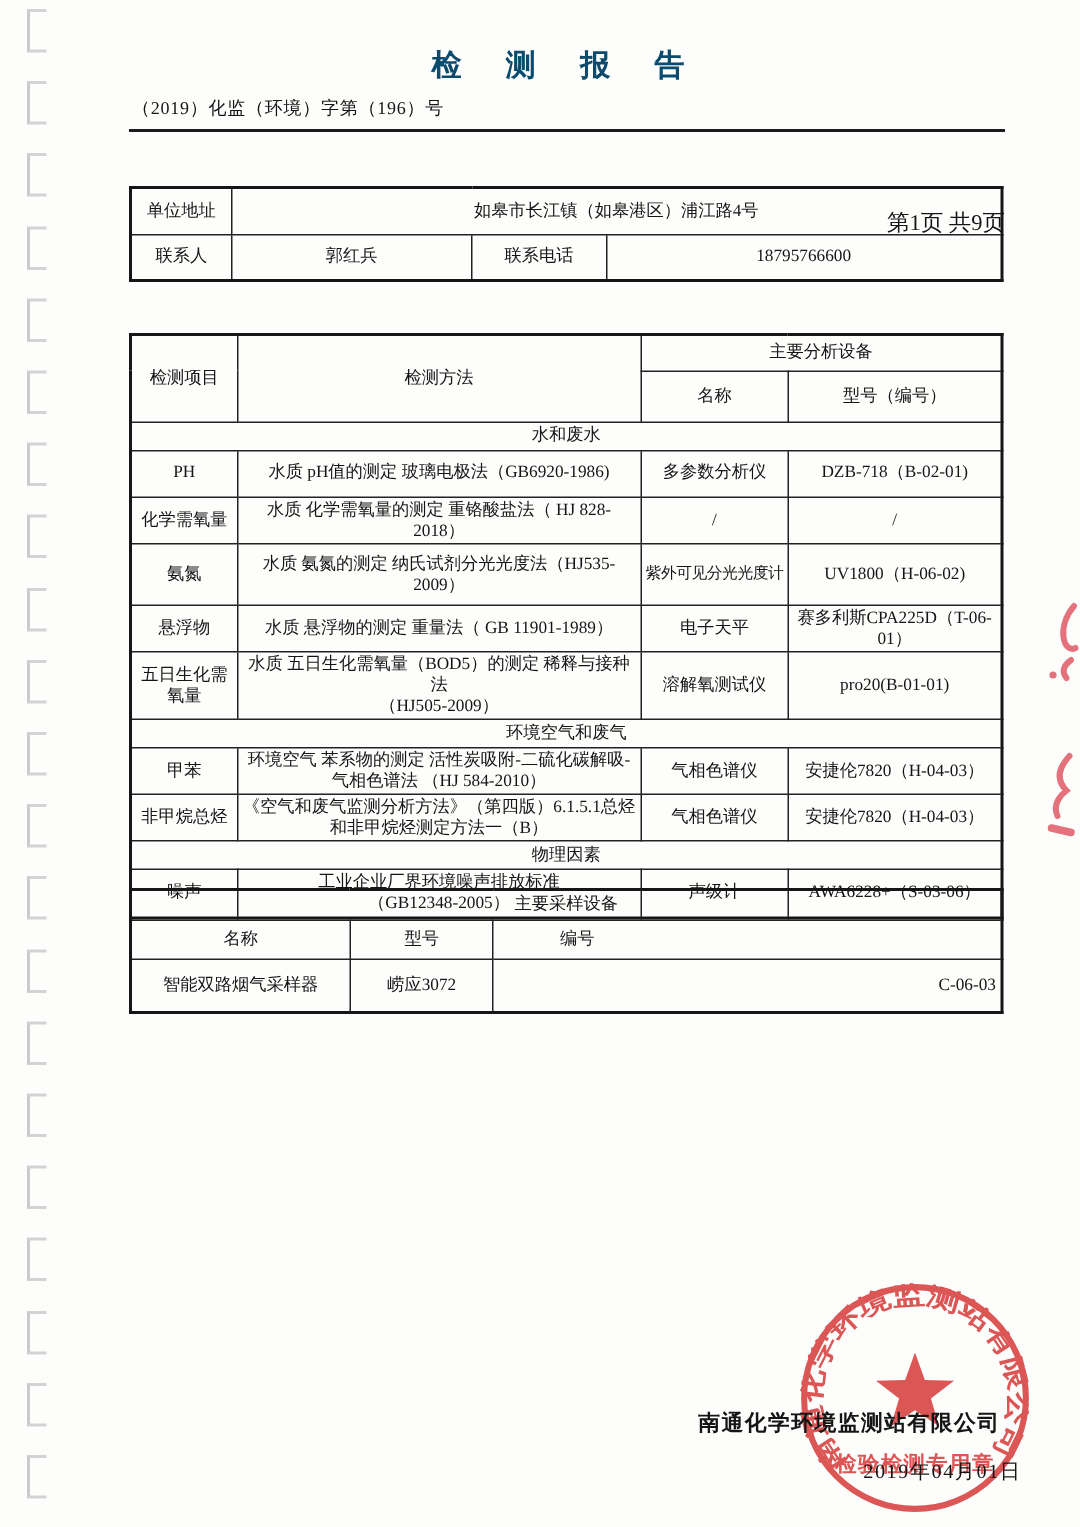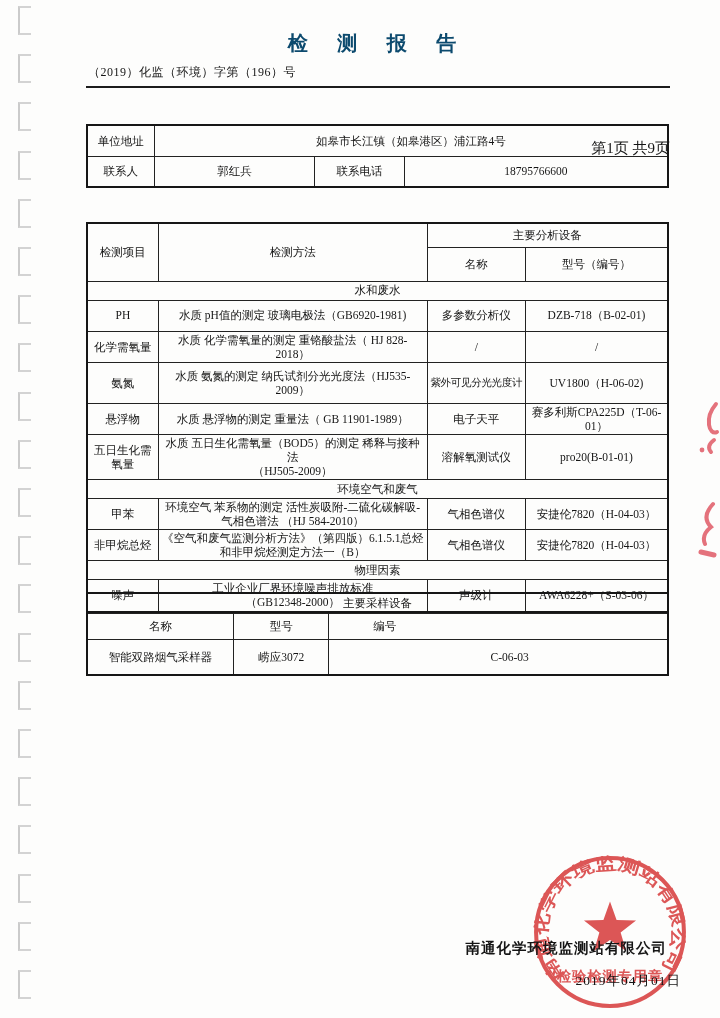--- a/index.html
+++ b/index.html
@@ -36,21 +36,21 @@
   .t2 .sec{ height:19px; }
   .t2 .sec td{ font-size:11.5px; }
   .t2 tr.data{ height:31px;margin-left:26px; }
   .t3{ top:592px; width:583px; }
   .t3 .sec{ height:20px;padding-left:44px; }
   .t3 .hdr{ height:26px; }
   .t3 .data{ height:36px; }
   .method{ white-space:pre-line; }
   .tight{ font-size:10.5px; letter-spacing:-0.3px; padding:14px 1px; }
   .left1{ text-align:left; padding-left:14px; }
-  .left2{ text-align:center; padding-left:26px; }
+  .left2{ text-align:right; padding-left:26px; }
   .lefth{ text-align:left; padding-left:44px;margin-top:20px; }
 
   .footer-company{ position:absolute; right:53px; top:939px; font-size:14.5px; font-weight:600; letter-spacing:1px; z-index:3; }
   .footer-date{ position:absolute; right:39px; top:972px; font-size:13.5px; letter-spacing:1px; z-index:3; }
 
   .stamp{ position:absolute; left:530px; top:852px; width:160px; height:160px; z-index:2; opacity:.88; }
   .edge-stamp{ position:absolute; right:0; top:392px; width:26px; height:170px; z-index:2; opacity:.85; }
 </style>
 </head>
 <body>
@@ -123,21 +123,21 @@
     <tr class="hr2">
       <td>名称</td>
       <td>型号（编号）</td>
     </tr>
 
     <tr class="sec">
       <td colspan="4">水和废水</td>
     </tr>
     <tr class="data">
       <td>PH</td>
-      <td class="method">水质 pH值的测定 玻璃电极法（GB6920-1981)</td>
+      <td class="method">水质 pH值的测定 玻璃电极法（GB6920-1986)</td>
       <td>多参数分析仪</td>
       <td>DZB-718（B-02-01)</td>
     </tr>
     <tr class="data">
       <td>化学需氧量</td>
       <td class="method">水质 化学需氧量的测定 重铬酸盐法（ HJ 828-2018）</td>
       <td>/</td>
       <td>/</td>
     </tr>
     <tr class="data">
@@ -175,21 +175,21 @@
       <td>气相色谱仪</td>
       <td>安捷伦7820（H-04-03）</td>
     </tr>
 
     <tr class="sec">
       <td colspan="4">物理因素</td>
     </tr>
     <tr class="data">
       <td>噪声</td>
       <td class="method">工业企业厂界环境噪声排放标准
-（GB12348-2000）</td>
+（GB12348-2005）</td>
       <td>声级计</td>
       <td>AWA6228+（S-03-06）</td>
     </tr>
   </tbody>
     </table>
 
   <table class="t3">
     <colgroup>
         <col style="width:146px">
         <col style="width:95px">

